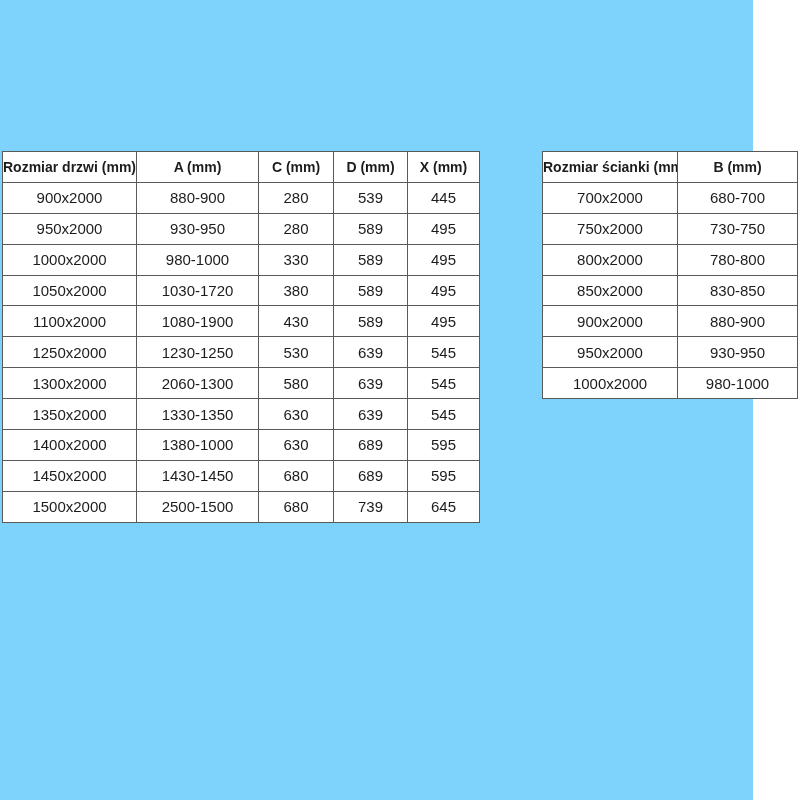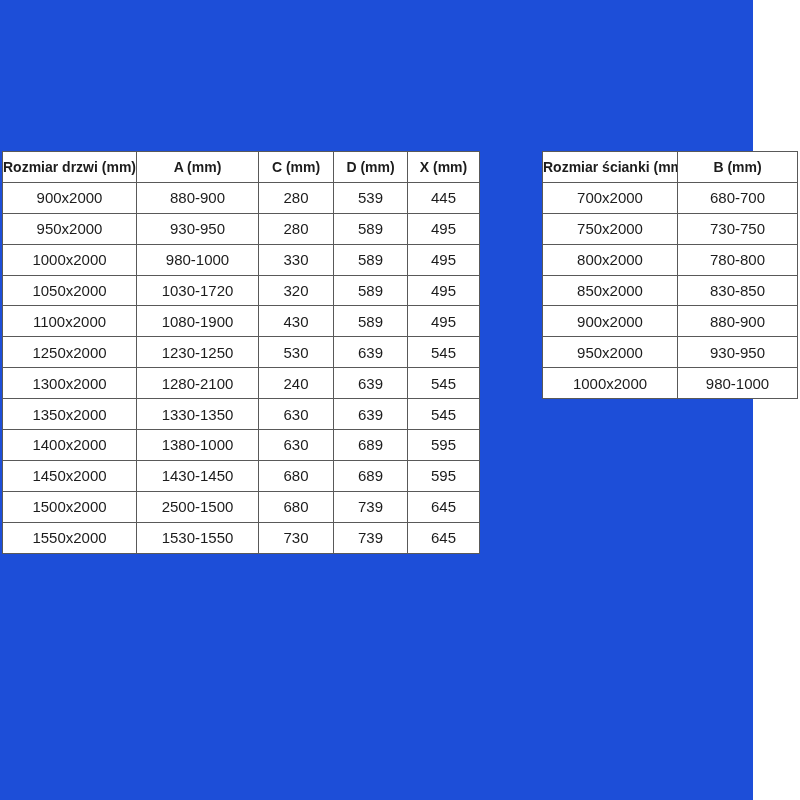--- a/index.html
+++ b/index.html
@@ -8,21 +8,21 @@
     width: 800px;
     height: 800px;
     background: #ffffff;
     overflow: hidden;
     font-family: "Liberation Sans", sans-serif;
   }
   .canvas {
     position: relative;
     width: 753px;
     height: 800px;
-    background: #1d4ed8;
+    background: #7dd3fc;
   }
   table.spec-table {
     border-collapse: collapse;
     table-layout: fixed;
     position: absolute;
     background: #ffffff;
   }
   .spec-table th,
   .spec-table td {
     border: 1px solid #595959;
@@ -90,42 +90,42 @@
         <tr>
           <td>1000x2000</td>
           <td>980-1000</td>
           <td>330</td>
           <td>589</td>
           <td>495</td>
         </tr>
         <tr>
           <td>1050x2000</td>
           <td>1030-1720</td>
-          <td>320</td>
+          <td>380</td>
           <td>589</td>
           <td>495</td>
         </tr>
         <tr>
           <td>1100x2000</td>
           <td>1080-1900</td>
           <td>430</td>
           <td>589</td>
           <td>495</td>
         </tr>
         <tr>
           <td>1250x2000</td>
           <td>1230-1250</td>
           <td>530</td>
           <td>639</td>
           <td>545</td>
         </tr>
         <tr>
           <td>1300x2000</td>
-          <td>1280-2100</td>
-          <td>240</td>
+          <td>2060-1300</td>
+          <td>580</td>
           <td>639</td>
           <td>545</td>
         </tr>
         <tr>
           <td>1350x2000</td>
           <td>1330-1350</td>
           <td>630</td>
           <td>639</td>
           <td>545</td>
         </tr>
@@ -140,27 +140,20 @@
           <td>1450x2000</td>
           <td>1430-1450</td>
           <td>680</td>
           <td>689</td>
           <td>595</td>
         </tr>
         <tr>
           <td>1500x2000</td>
           <td>2500-1500</td>
           <td>680</td>
-          <td>739</td>
-          <td>645</td>
-        </tr>
-        <tr>
-          <td>1550x2000</td>
-          <td>1530-1550</td>
-          <td>730</td>
           <td>739</td>
           <td>645</td>
         </tr>
       </tbody>
   </table>
 
   <table class="spec-table" id="wall-table">
     <colgroup>
       <col style="width:135px">
       <col style="width:120px">

